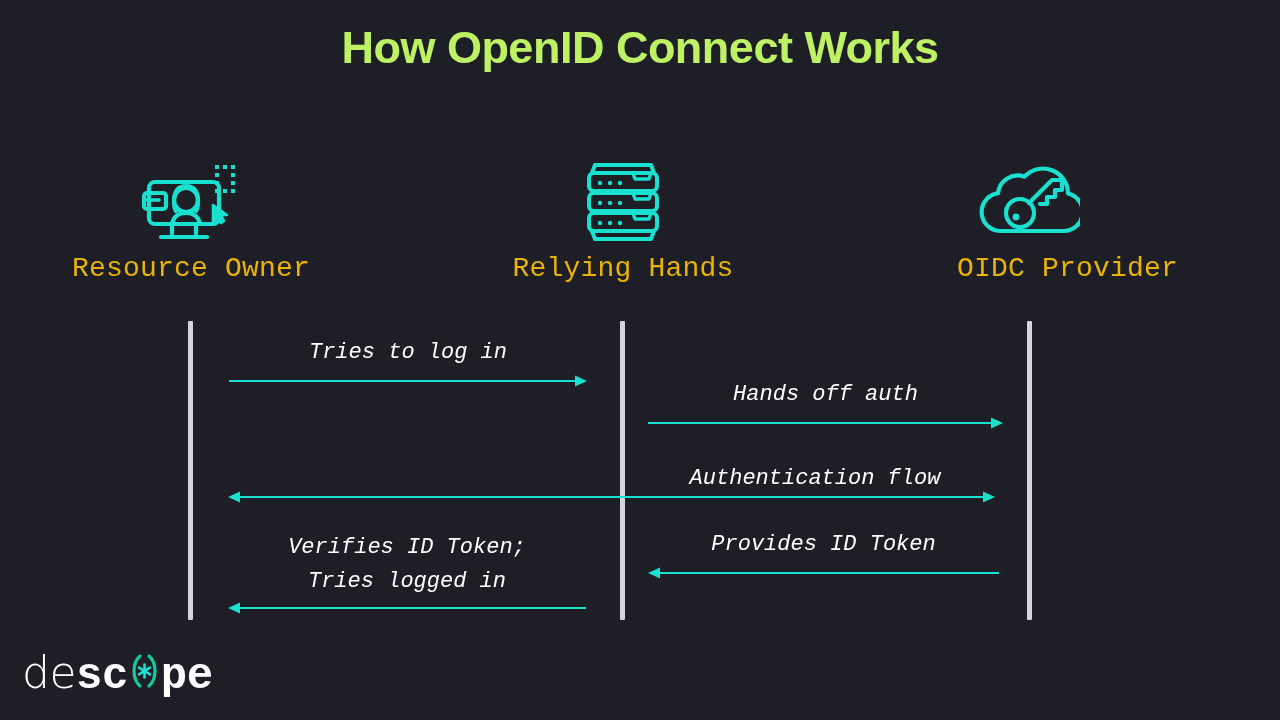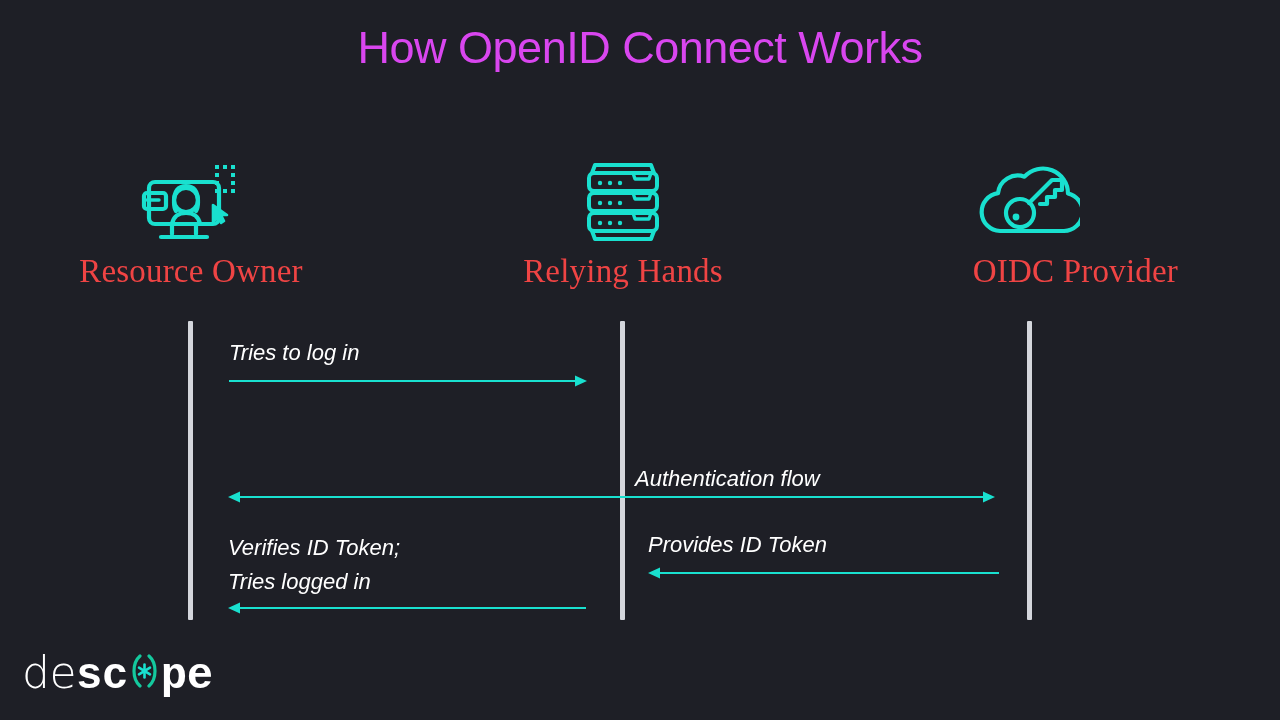--- a/index.html
+++ b/index.html
@@ -14,42 +14,42 @@
     width:1280px; height:720px;
     background:#1e1f26;
   }
 
   
   #title {
     position:absolute;
     top:22px; left:0; width:1280px;
     text-align:center;
     font-size:45px;
-    font-weight:normal;
+    font-weight:bold;
     letter-spacing:-0.5px;
-    color:#d946ef;
+    color:#bef264;
     font-family:"Liberation Sans", sans-serif;
   }
 
   
   .actor { position:absolute; top:155px; width:300px; text-align:center; }
   #actor-0 { left:41px; }
   #actor-1 { left:473px; }
   #actor-2 { left:878px;text-align:right; }
 
   .actor-icon {
     height:92px;
     display:flex; align-items:center; justify-content:center;
   }
   .actor-label {
     margin-top:6px;
-    font-size:33px;
+    font-size:28px;
     font-weight:300;
-    color:#ef4444;
-    font-family:Liberation Serif, serif;
+    color:#eab308;
+    font-family:Liberation Mono, monospace;
     letter-spacing:0.2px;
   }
 
   
   .lifeline {
     position:absolute;
     top:321px;
     width:5px;
     height:299px;
     background:#d4d6dc;
@@ -59,23 +59,23 @@
   #lifeline-1 { left:620px; }
   #lifeline-2 { left:1027px; }
 
   
   .msg { position:absolute; }
   .msg-label {
     position:absolute;
     font-style:italic;
     font-size:22px;
     color:#ffffff;
-    font-family:Liberation Sans, sans-serif;
+    font-family:Liberation Mono, monospace;
     white-space:pre;
-    text-align:left;
+    text-align:center;
     line-height:1.55;
     width:100%;
     left:0;
   }
   .msg-arrow {
     position:absolute;
     left:0; bottom:0;
     width:100%;
     height:14px;
     overflow:visible;
@@ -208,20 +208,27 @@
   <div class="lifeline" id="lifeline-2"></div>
 
   <div class="msg" id="msg-0">
     <div class="msg-label" style="top:0;">Tries to log in</div>
     <svg class="msg-arrow" viewBox="0 0 358 14" preserveAspectRatio="none">
       <line x1="0" y1="7" x2="348" y2="7" stroke="#19e0cf" stroke-width="1.8"></line>
       <polygon points="358,7 346,1.5 346,12.5" fill="#19e0cf"></polygon>
     </svg>
   </div>
 
+  <div class="msg" id="msg-1">
+    <div class="msg-label" style="top:0;">Hands off auth</div>
+    <svg class="msg-arrow" viewBox="0 0 355 14" preserveAspectRatio="none">
+      <line x1="0" y1="7" x2="345" y2="7" stroke="#19e0cf" stroke-width="1.8"></line>
+      <polygon points="355,7 343,1.5 343,12.5" fill="#19e0cf"></polygon>
+    </svg>
+  </div>
 
   <div class="msg" id="msg-2">
     <div class="msg-label" style="top:10px; left:auto; right:0; width:360px;">Authentication flow</div>
     <svg class="msg-arrow" viewBox="0 0 767 14" preserveAspectRatio="none">
       <line x1="10" y1="7" x2="757" y2="7" stroke="#19e0cf" stroke-width="1.8"></line>
       <polygon points="0,7 12,1.5 12,12.5" fill="#19e0cf"></polygon>
       <polygon points="767,7 755,1.5 755,12.5" fill="#19e0cf"></polygon>
     </svg>
   </div>
 

